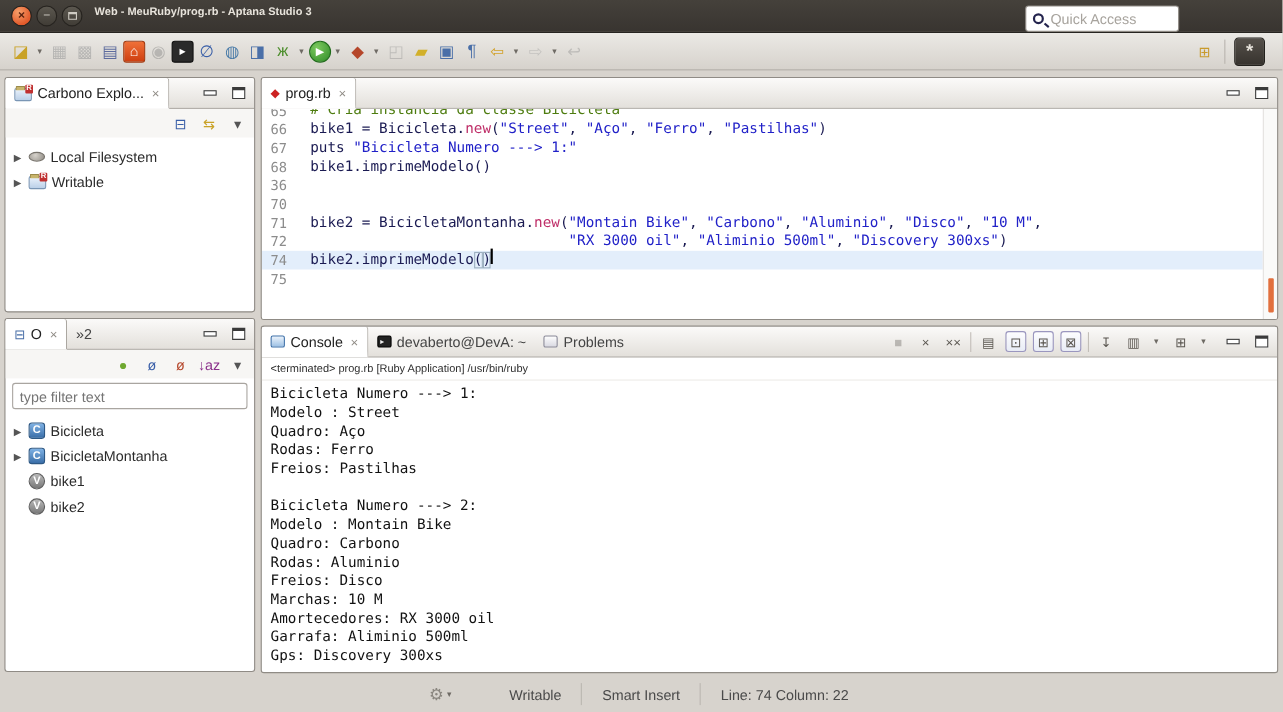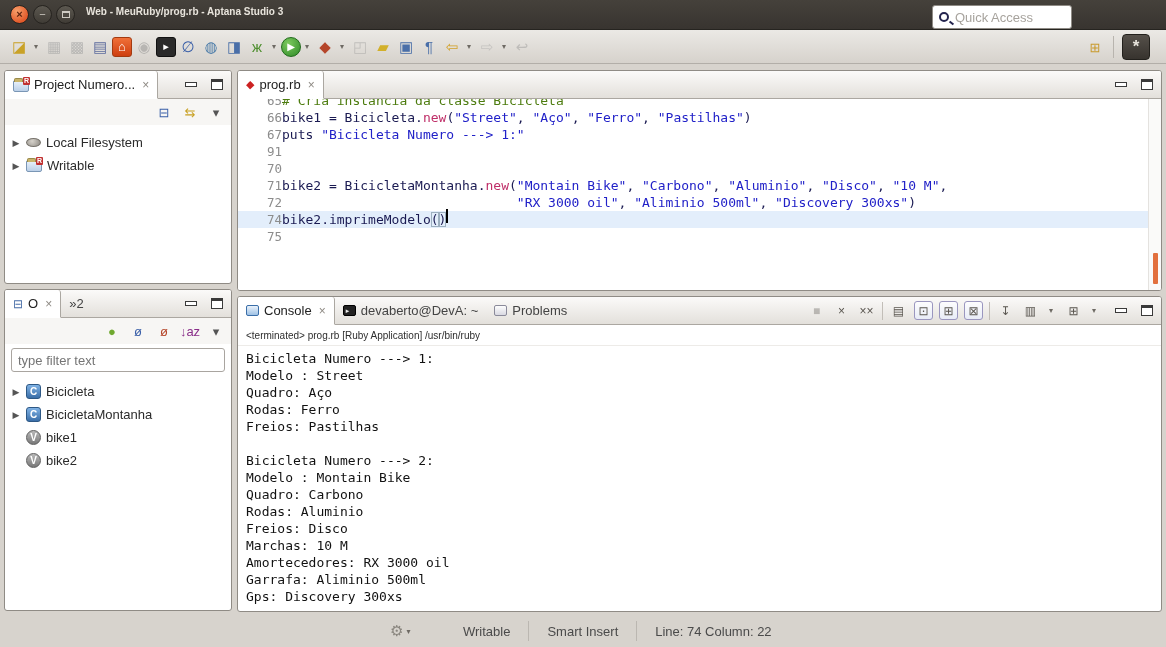--- a/index.html
+++ b/index.html
@@ -76,21 +76,21 @@
   .badge.V { background:linear-gradient(#B9B9B9,#787878); border:1px solid #5F5F5F; border-radius:50%; }
 
   .filter-input { margin:4px 6px 2px 6px; width:214px; height:24px; border:1px solid #A9A5A0; border-radius:3px;
     padding:0 6px; color:#A7A39D; font-size:13px; font-family:"Liberation Sans",sans-serif; background:#fff; }
 
   
   .editor-body { position:relative; height:193px; overflow:hidden; background:#fff; }
   .code-scroll { position:absolute; left:0; top:-7px; right:13px; }
   .code-line { display:flex; height:17px; line-height:17px; font-family:"DejaVu Sans Mono",monospace; font-size:13px; white-space:pre; }
   .code-line.current { background:#E3EEFB; }
-  .ln { width:44px; flex:none; text-align:left; padding-right:13px; color:#8C8C8C; font-size:12.5px;padding-left:29px; }
+  .ln { width:44px; flex:none; text-align:center; padding-right:13px; color:#8C8C8C; font-size:12.5px; }
   .seg-p { color:#1A1A52; }
   .seg-k { color:#BF2E68; }
   .seg-s { color:#2121C8; }
   .seg-c { color:#4d7c0f; }
   .seg-b { color:#1A1A52; outline:1px solid #9DB0C0; outline-offset:-1px; }
   .cursor { display:inline-block; width:2px; height:14px; background:#000; vertical-align:middle; margin-top:-2px; }
   .ovr-ruler { position:absolute; right:0; top:0; bottom:0; width:13px; background:#FAFAF9; border-left:1px solid #E4E2DF; }
   .ovr-marker { position:absolute; right:3px; width:5px; border-radius:1px; }
 
   
@@ -160,21 +160,21 @@
   <span class="qa-ph">Quick Access</span>
 </div>
 <div class="persp-open vicon" style="top:38px;">⊞</div>
 <div class="persp-sep" style="top:36px;"></div>
 <div class="persp-btn" style="top:34px;">*</div>
 
 <div class="panel" style="left:4px; top:70px; width:228px; height:214px;">
   <div class="ptabs">
     <div class="tab active">
       <span class="ic-folder" style="margin-top:2px;"></span>
-      <span>Project Numero...</span>
+      <span>Carbono Explo...</span>
       <span class="x">×</span>
     </div>
     <div class="minmax">
       <span class="mm-min"></span>
       <span class="mm-max"></span>
     </div>
   </div>
   <div class="view-toolbar" id="pe-toolbar">
       <span class="vicon" style="color: rgb(58, 95, 168);">⊟</span>
       <span class="vicon" style="color: rgb(201, 162, 39);">⇆</span>
@@ -251,21 +251,22 @@
     <div class="minmax">
       <span class="mm-min"></span>
       <span class="mm-max"></span>
     </div>
   </div>
   <div class="editor-body">
     <div class="code-scroll" id="code-lines">
         <div class="code-line"><span class="ln">65</span><span><span class="seg-c"># Cria instancia da classe Bicicleta</span></span></div>
         <div class="code-line"><span class="ln">66</span><span><span class="seg-p">bike1 = Bicicleta.</span><span class="seg-k">new</span><span class="seg-p">(</span><span class="seg-s">"Street"</span><span class="seg-p">, </span><span class="seg-s">"Aço"</span><span class="seg-p">, </span><span class="seg-s">"Ferro"</span><span class="seg-p">, </span><span class="seg-s">"Pastilhas"</span><span class="seg-p">)</span></span></div>
         <div class="code-line"><span class="ln">67</span><span><span class="seg-p">puts </span><span class="seg-s">"Bicicleta Numero ---&gt; 1:"</span></span></div>
-        <div class="code-line"><span class="ln">91</span><span></span></div>
+        <div class="code-line"><span class="ln">68</span><span><span class="seg-p">bike1.imprimeModelo()</span></span></div>
+        <div class="code-line"><span class="ln">36</span><span></span></div>
         <div class="code-line"><span class="ln">70</span></div>
         <div class="code-line"><span class="ln">71</span><span><span class="seg-p">bike2 = BicicletaMontanha.</span><span class="seg-k">new</span><span class="seg-p">(</span><span class="seg-s">"Montain Bike"</span><span class="seg-p">, </span><span class="seg-s">"Carbono"</span><span class="seg-p">, </span><span class="seg-s">"Aluminio"</span><span class="seg-p">, </span><span class="seg-s">"Disco"</span><span class="seg-p">, </span><span class="seg-s">"10 M"</span><span class="seg-p">,</span></span></div>
         <div class="code-line"><span class="ln">72</span><span><span class="seg-p">                              </span><span class="seg-s">"RX 3000 oil"</span><span class="seg-p">, </span><span class="seg-s">"Aliminio 500ml"</span><span class="seg-p">, </span><span class="seg-s">"Discovery 300xs"</span><span class="seg-p">)</span></span></div>
         <div class="code-line current"><span class="ln">74</span><span><span class="seg-p">bike2.imprimeModelo</span><span class="seg-b">(</span><span class="seg-b">)</span></span><span class="cursor"></span></div>
         <div class="code-line"><span class="ln">75</span><span></span></div>
       </div>
     <div class="ovr-ruler">
       <div class="ovr-marker" id="ovr-marker" style="top: 154px; height: 31px; background: rgb(226, 112, 62);"></div>
     </div>
   </div>

